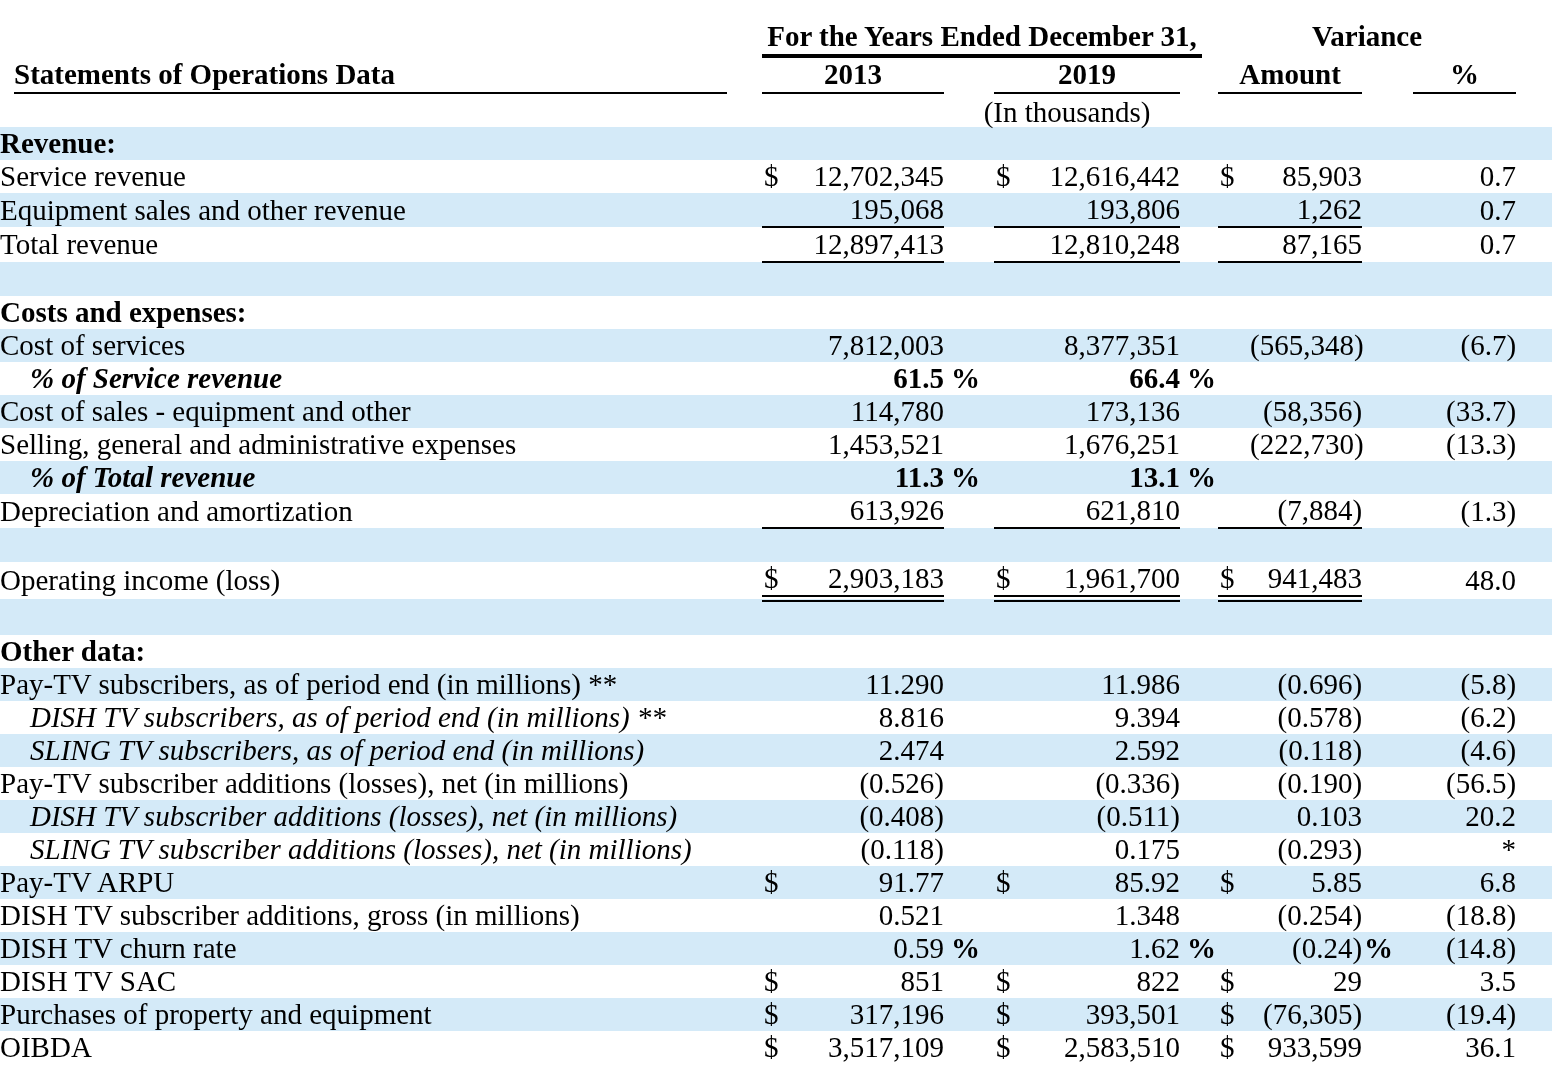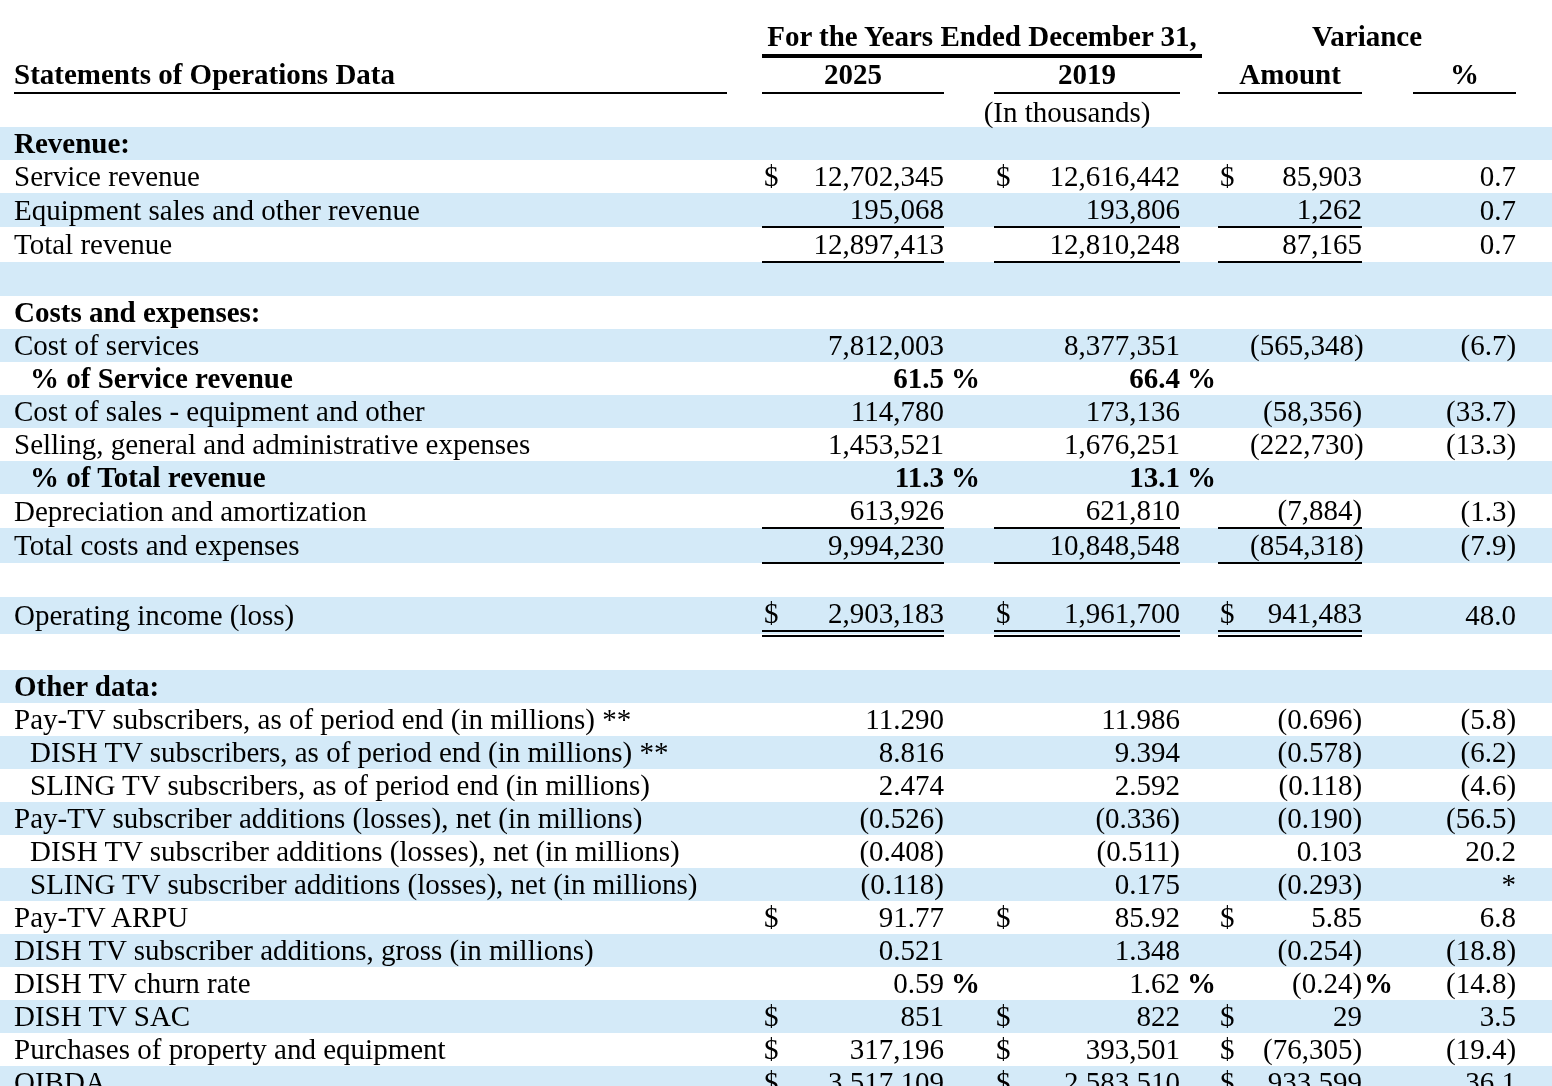--- a/index.html
+++ b/index.html
@@ -17,22 +17,22 @@
   thead td { vertical-align:bottom; }
   .years-head { font-weight:bold; text-align:center; border-bottom:4px solid var(--ink); margin-right:16px; padding-bottom:3px; }
   .variance-head { font-weight:bold; text-align:center; margin-right:36px; margin-bottom:7px; }
   .title-head { font-weight:bold; text-align:left; border-bottom:2px solid var(--ink); margin-left:14px; margin-right:35px; padding-bottom:3px; }
   .col-head { font-weight:bold; text-align:center; border-bottom:2px solid var(--ink); padding-bottom:3px; }
   .pct-head { margin-left:13px; margin-right:36px; }
   .units-note { text-align:center; position:relative; left:-20px; padding-top:2px; }
 
   
   tbody tr:nth-child(odd) { background:var(--stripe); }
-  td.lbl { text-align:left; padding-left:14px; }
-  tr.indent td.lbl { padding-left:30px; }
+  td.lbl { text-align:left; }
+  tr.indent td.lbl { padding-left:30px;font-style:italic; }
   tr.bold td.lbl { font-weight:bold; }
   td.dol { text-align:left; padding-left:2px; }
   td.val { text-align:right; }
   td.suf { text-align:left; font-weight:bold; padding-left:7px; }
   td.suf.tight { padding-left:2px; }
   td.pct { text-align:right; padding-right:36px;margin-top:8px; }
   tr.boldvals td.val { font-weight:bold; }
   tr.ul-s td.u { border-bottom:2px solid var(--ink); }
   tr.ul-d td.u { border-bottom:7px double var(--ink); }
 </style>
@@ -61,21 +61,21 @@
       </td>
       <td colspan="4">
         <div class="variance-head">Variance</div>
       </td>
     </tr>
     <tr style="height:36px">
       <td>
         <div class="title-head">Statements of Operations Data</div>
       </td>
       <td colspan="2">
-        <div class="col-head">2025</div>
+        <div class="col-head">2013</div>
       </td>
       <td></td>
       <td colspan="2">
         <div class="col-head">2019</div>
       </td>
       <td></td>
       <td colspan="2">
         <div class="col-head">Amount</div>
       </td>
       <td></td>
@@ -242,33 +242,20 @@
     <td class="val u">613,926</td>
     <td class="suf"></td>
     <td class="dol u"></td>
     <td class="val u">621,810</td>
     <td class="suf"></td>
     <td class="dol u"></td>
     <td class="val u">(7,884)</td>
     <td class="suf tight"></td>
     <td class="pct">(1.3)</td>
   </tr>
-      <tr class="ul-s">
-    <td class="lbl">Total costs and expenses</td>
-    <td class="dol u"></td>
-    <td class="val u">9,994,230</td>
-    <td class="suf"></td>
-    <td class="dol u"></td>
-    <td class="val u">10,848,548</td>
-    <td class="suf"></td>
-    <td class="dol u"></td>
-    <td class="val u">(854,318)</td>
-    <td class="suf tight"></td>
-    <td class="pct">(7.9)</td>
-  </tr>
       <tr>
     <td class="lbl"></td>
     <td class="dol u"></td>
     <td class="val u"></td>
     <td class="suf"></td>
     <td class="dol u"></td>
     <td class="val u"></td>
     <td class="suf"></td>
     <td class="dol u"></td>
     <td class="val u"></td>

